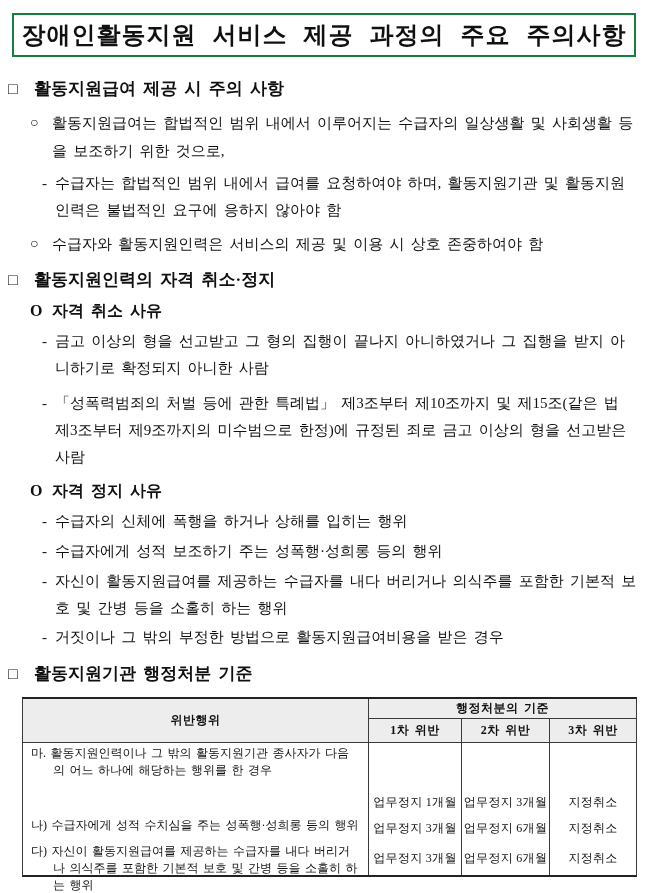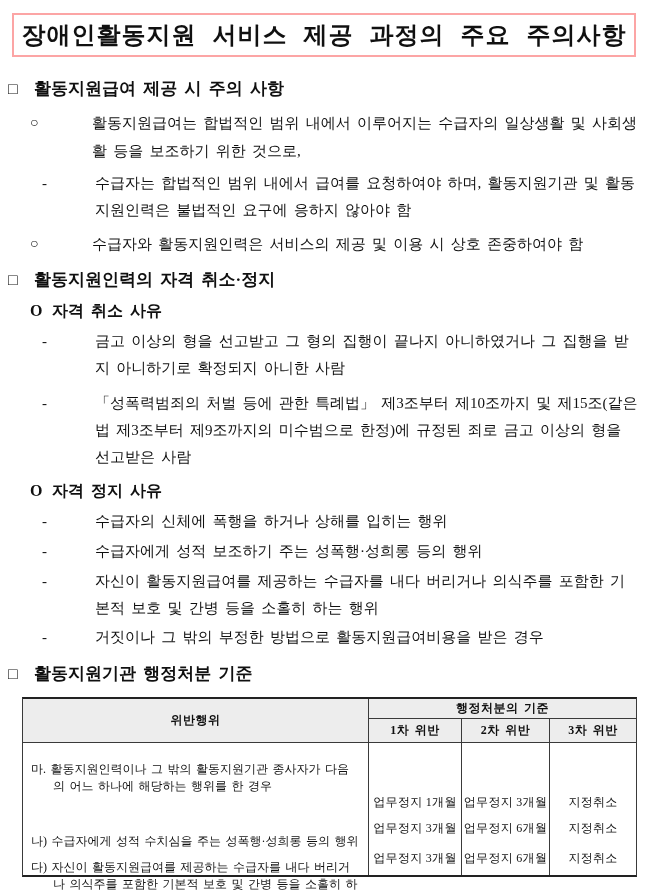--- a/index.html
+++ b/index.html
@@ -19,21 +19,21 @@
     width:648px;
     height:893px;
     background:#ffffff;
     overflow:hidden;
   }
   
   .title-box{
     position:absolute;
     left:12px; right:12px; top:13px;
     height:44px;
-    border:2px solid #fca5a5;
+    border:2px solid #15803d;
     display:flex; align-items:center; justify-content:center;
     font-size:24px;
     font-weight:bold;
     letter-spacing:1px;
     word-spacing:9px;
     white-space:nowrap;
   }
   
   .content{
     position:absolute;
@@ -61,21 +61,21 @@
     display:flex;
     font-size:15px;
     line-height:28px;
     word-spacing:2.5px;
     padding-right:10px;
   }
   .li.bullet{ padding-left:30px; }
   .li.bullet .m{ flex:0 0 22px; font-size:14px; }
   .li.dash{ padding-left:42px; line-height:27px; }
   .li.dash .m{ flex:0 0 13px; }
-  .li .t{ flex:1;margin-left:40px; }
+  .li .t{ flex:1; }
 
   .mt-h1a{ margin-top:21px; }
   .mt-b1{ margin-top:10px; }
   .mt-d1{ margin-top:5px; }
   .mt-b2{ margin-top:6px; }
   .mt-h1b{ margin-top:11px; }
   .mt-sub1{ margin-top:11px; }
   .mt-da{ margin-top:7px; }
   .mt-db{ margin-top:8px; }
   .mt-sub2{ margin-top:10px; }
@@ -105,21 +105,21 @@
     border-bottom:1px solid var(--border);
     letter-spacing:0.5px;
     word-spacing:2px;
   }
   .th-violation{ grid-column:1; grid-row:1/3; }
   .th-criteria{ grid-column:2/5; grid-row:1; border-left:1px solid var(--border); }
   .th-sub{ grid-row:2; border-left:1px solid var(--border); }
   .td-label{
     grid-column:1;
     display:block;
-    padding:18px 8px 0 30px;
+    padding:2px 8px 0 30px;
     text-indent:-22px;
     line-height:17px;
     word-spacing:1.5px;
   }
   .td-val{ border-left:1px solid var(--border); letter-spacing:0.3px; }
   .row3{ grid-row:3; } .row4{ grid-row:4; } .row5{ grid-row:5;font-family:Liberation Serif, serif; } .row6{ grid-row:6; }
 </style>
 </head>
 <body>
 

